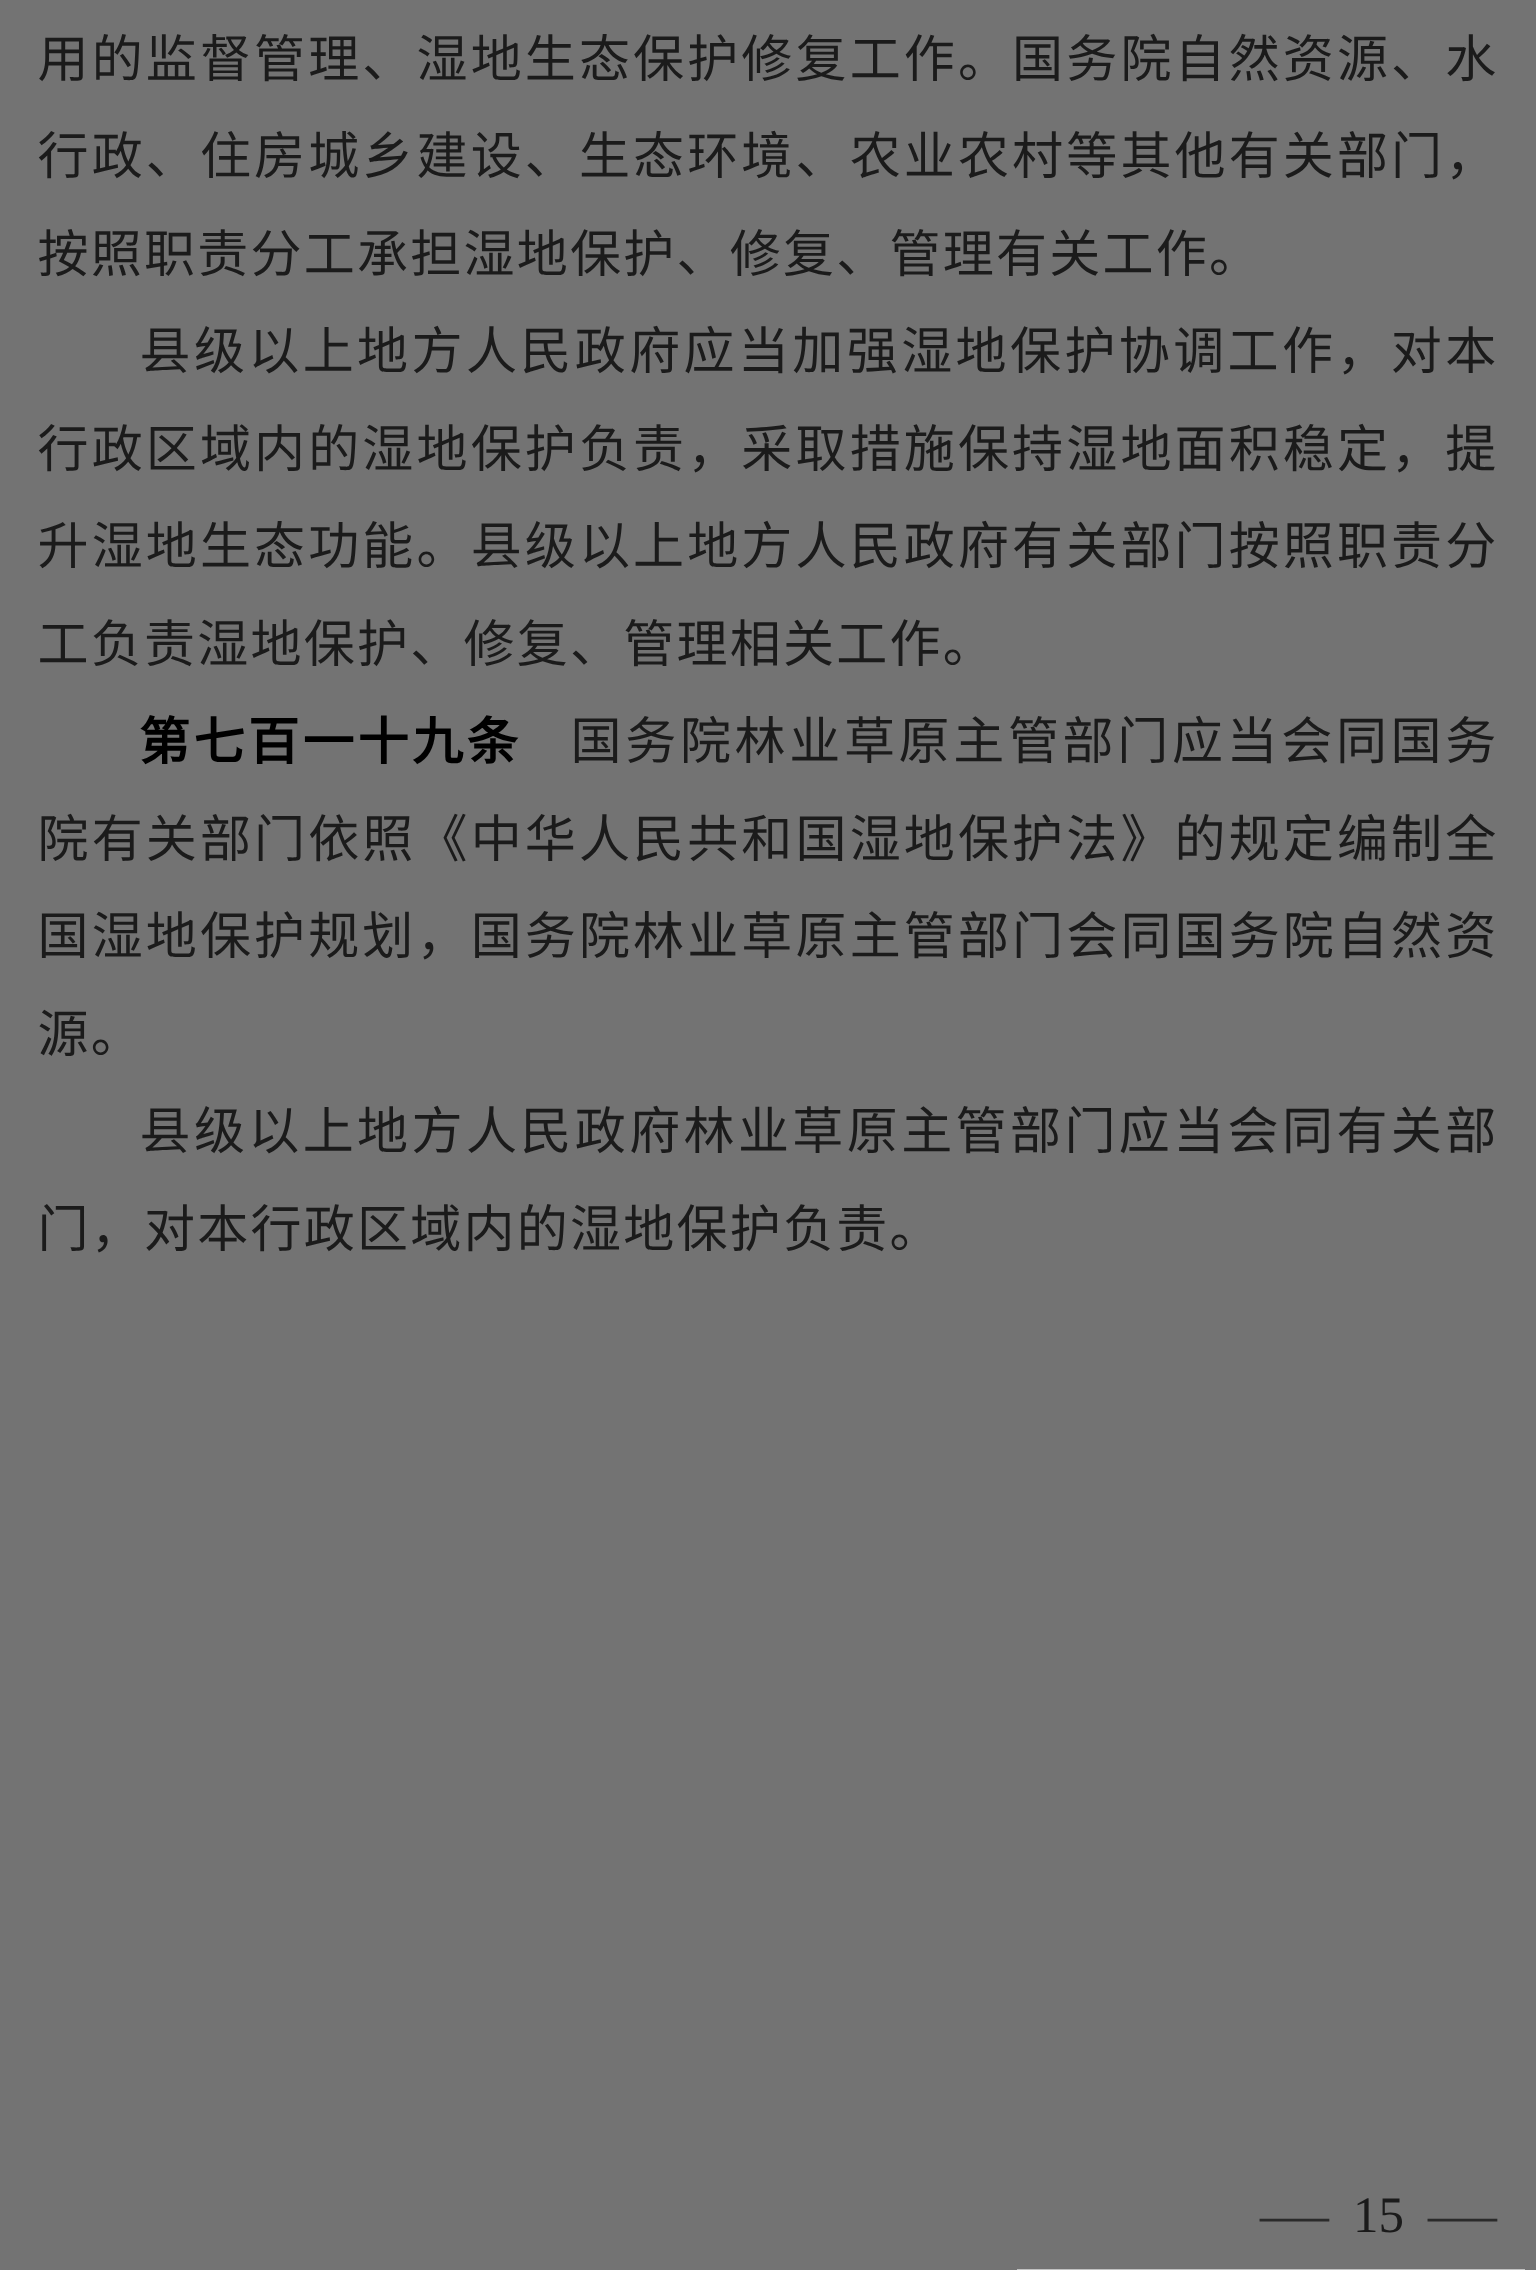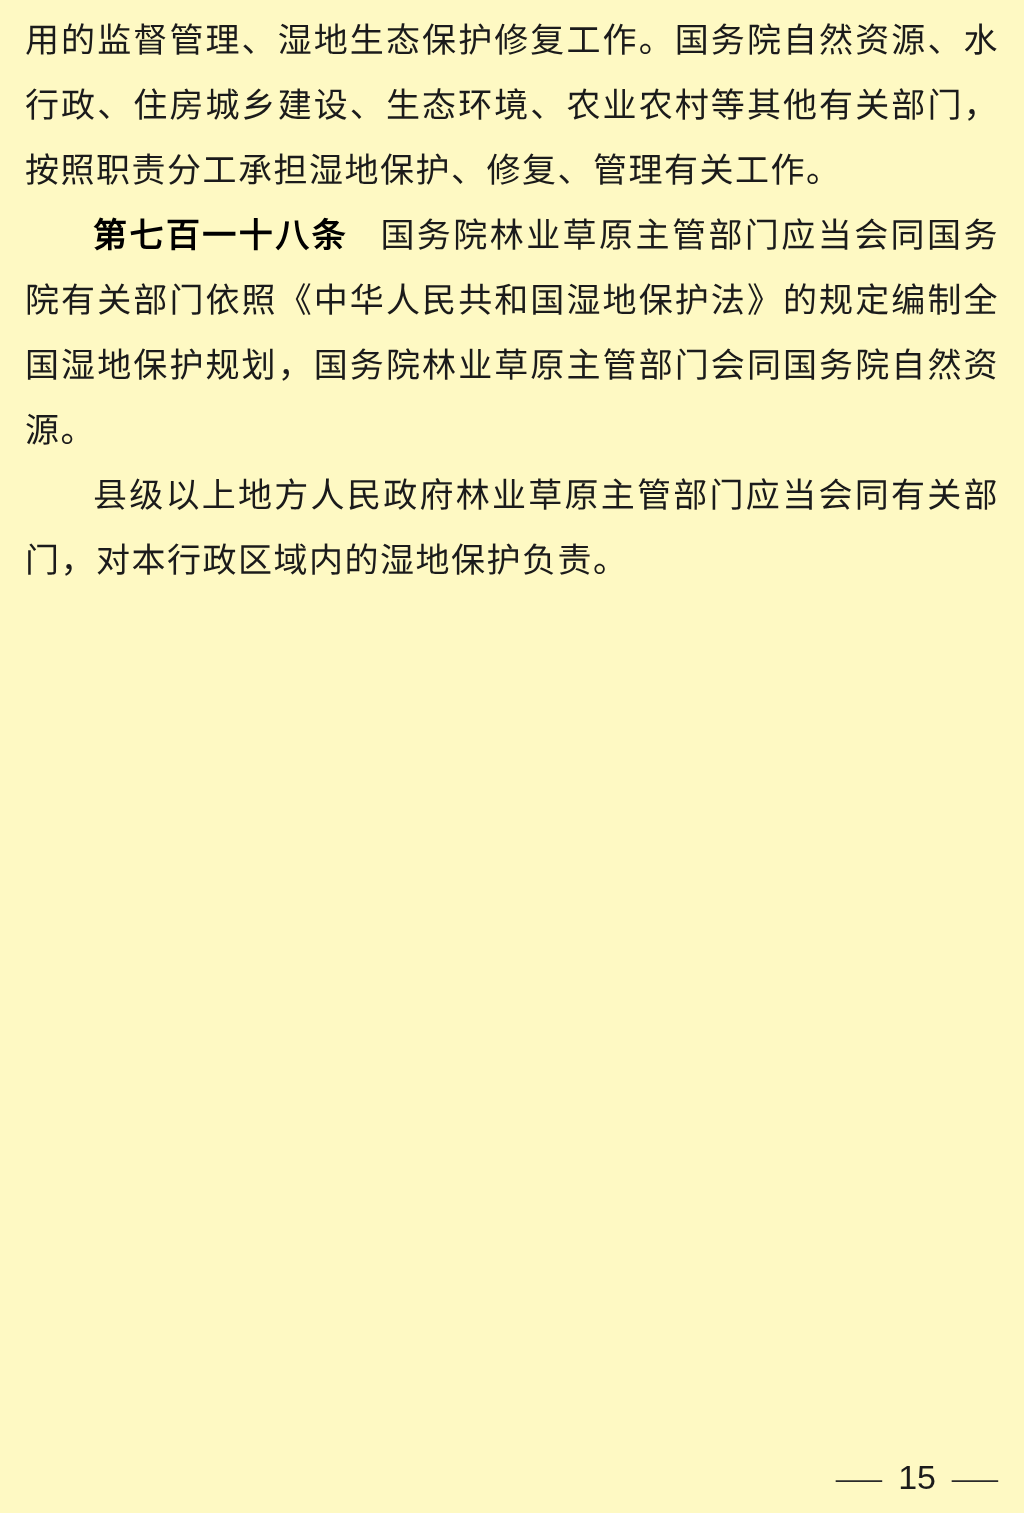--- a/index.html
+++ b/index.html
@@ -10,21 +10,21 @@
   body {
     width: 1024px;
     height: 1513px;
     overflow: hidden;
     font-family: "Liberation Serif", "DejaVu Serif", serif;
   }
   .page {
     position: relative;
     width: 1024px;
     height: 1513px;
-    background: #fef9c3;
+    background: #737373;
     box-sizing: border-box;
     padding: 8px 25px 0 25px;
   }
   .body-text {
     width: 974px;
   }
   .para {
     margin: 0;
     font-size: 34px;
     line-height: 65px;
@@ -52,33 +52,34 @@
     font-size: 34px;
     color: #1b1b1b;
     letter-spacing: 0;
   }
   .footer .dash {
     color: #2a2a2a;
     transform: scaleX(1.35);
     display: inline-block;
   }
   .footer .page-num {
-    font-family: Liberation Sans, sans-serif;
+    font-family: Liberation Serif, serif;
   }
 </style>
 </head>
 <body>
 
 <div class="page">
   <main class="body-text" id="paragraphs-container">
   <p class="para"><span class="para-text">用的监督管理、湿地生态保护修复工作。国务院自然资源、水行政、住房城乡建设、生态环境、农业农村等其他有关部门，按照职责分工承担湿地保护、修复、管理有关工作。</span></p>
 
 
+  <p class="para indent"><span class="para-text">县级以上地方人民政府应当加强湿地保护协调工作，对本行政区域内的湿地保护负责，采取措施保持湿地面积稳定，提升湿地生态功能。县级以上地方人民政府有关部门按照职责分工负责湿地保护、修复、管理相关工作。</span></p>
 
-  <p class="para indent"><b class="article-head">第七百一十八条</b><span class="para-text">国务院林业草原主管部门应当会同国务院有关部门依照《中华人民共和国湿地保护法》的规定编制全国湿地保护规划，国务院林业草原主管部门会同国务院自然资源。</span></p>
+  <p class="para indent"><b class="article-head">第七百一十九条</b><span class="para-text">国务院林业草原主管部门应当会同国务院有关部门依照《中华人民共和国湿地保护法》的规定编制全国湿地保护规划，国务院林业草原主管部门会同国务院自然资源。</span></p>
 
   <p class="para indent"><span class="para-text">县级以上地方人民政府林业草原主管部门应当会同有关部门，对本行政区域内的湿地保护负责。</span></p>
 
 
 </main>
 
   <div class="footer">
     <span class="dash">—</span>
     <span class="page-num">15</span>
     <span class="dash">—</span>

